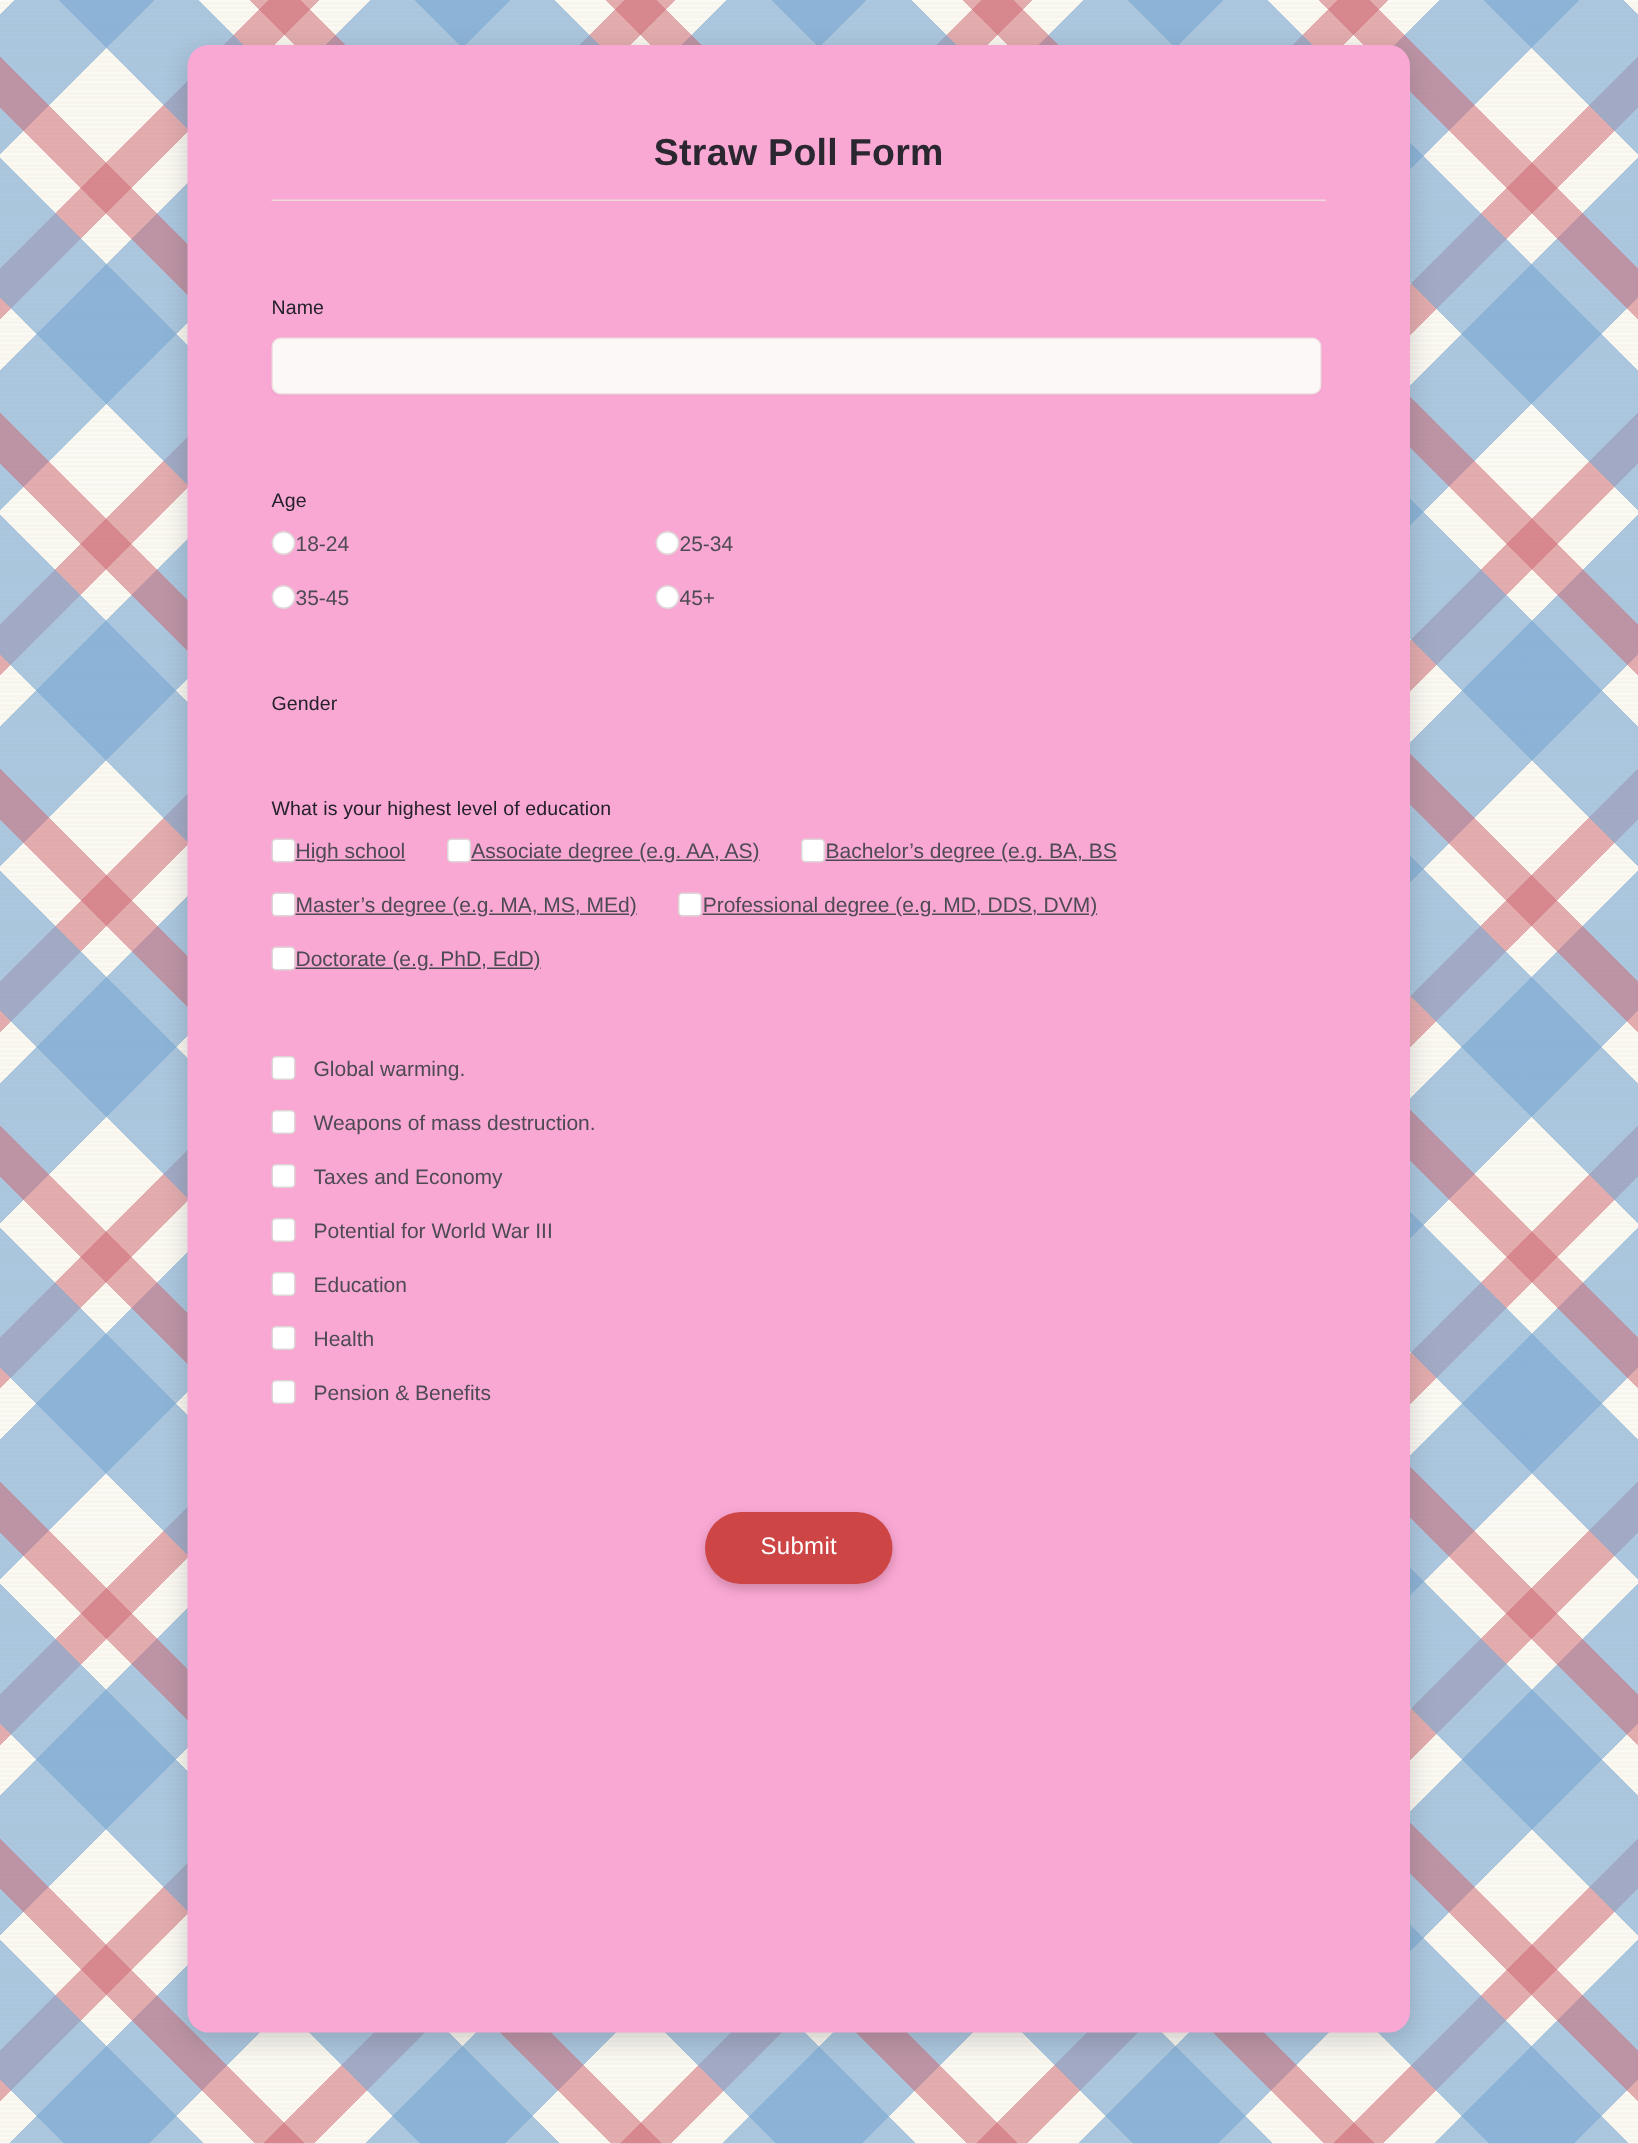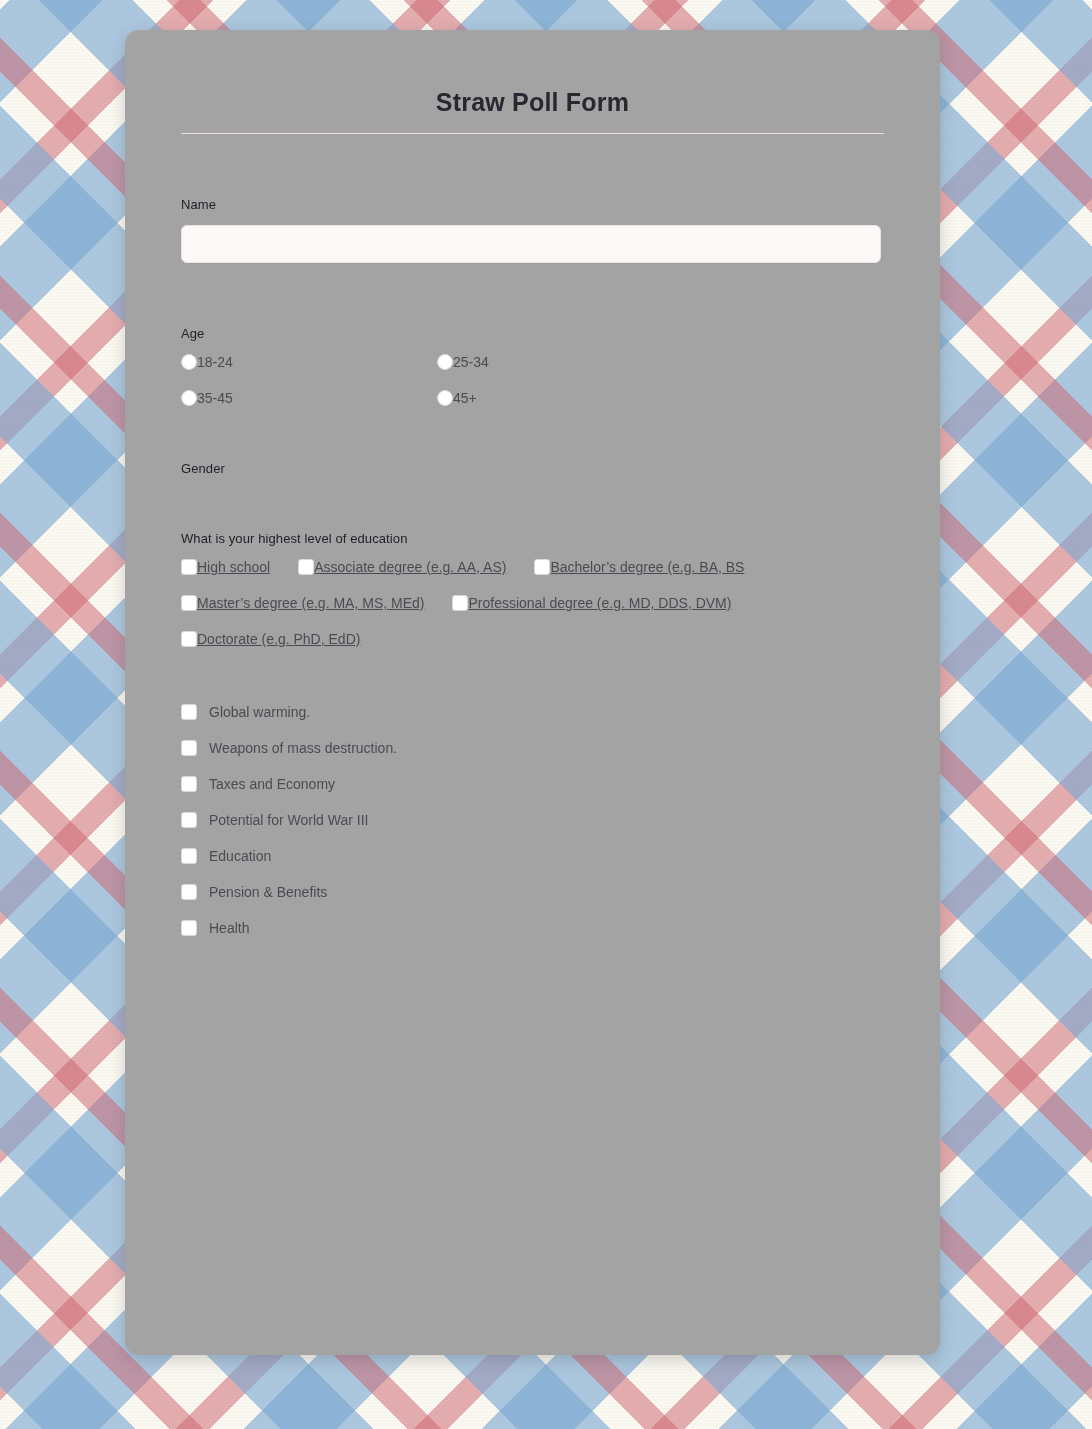--- a/index.html
+++ b/index.html
@@ -55,21 +55,21 @@
         rgba(0,0,0,0.012)        3px);
   }
 
   
   #form-card {
     position: absolute;
     left: 125px;
     top: 30px;
     width: 815px;
     height: 1325px;
-    background: #a3a3a3;
+    background: #f9a8d4;
     border-radius: 14px;
     box-shadow: 0 5px 16px rgba(60, 60, 70, 0.22);
     box-sizing: border-box;
     padding: 0;
     overflow: hidden;
   }
 
   .card-inner {
     position: absolute;
     left: 56px;
@@ -280,24 +280,27 @@
         <div class="option">
           <span class="checkbox-mark"></span>
           <span class="option-label">Potential for World War III</span>
         </div>
         <div class="option">
           <span class="checkbox-mark"></span>
           <span class="option-label">Education</span>
         </div>
         <div class="option">
           <span class="checkbox-mark"></span>
+          <span class="option-label">Health</span>
+        </div>
+        <div class="option">
+          <span class="checkbox-mark"></span>
           <span class="option-label">Pension &amp; Benefits</span>
         </div>
-        <div class="option">
-          <span class="checkbox-mark"></span>
-          <span class="option-label">Health</span>
-        </div>
       </div>
     </div>
 
+    <div class="submit-row">
+      <button class="submit-button">Submit</button>
+    </div>
 
   </div>
 </div>
 
 </body></html>

